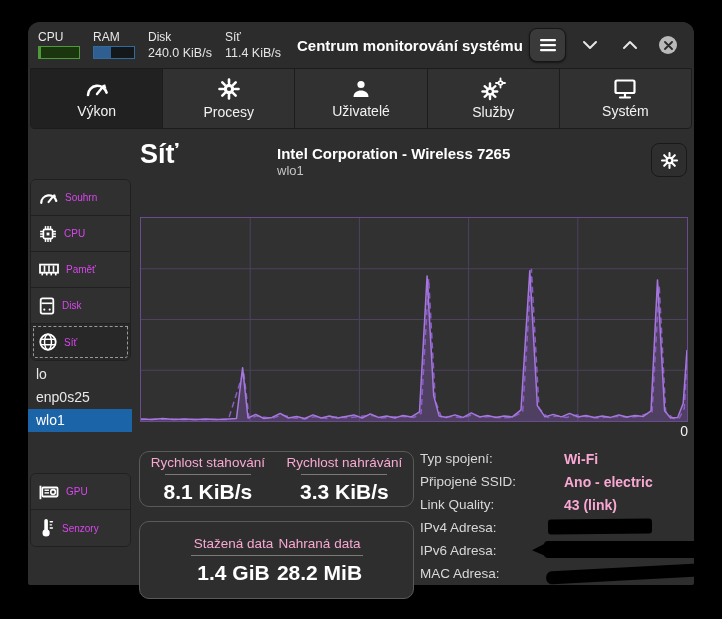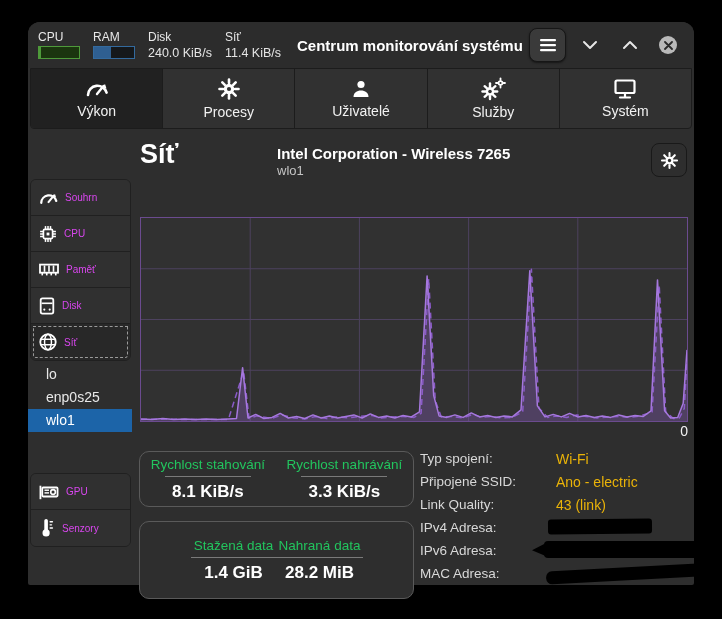--- a/index.html
+++ b/index.html
@@ -49,21 +49,21 @@
   .nav-group { position:absolute; left:2px; right:1px; border:1px solid #202020; border-radius:6px; }
   .nav-top { top:50px; }
   .nav-bottom { top:344px; }
   .nav-item { height:36px; display:flex; align-items:center; gap:6px; padding-left:7px;
               border-bottom:1px solid #202020; background:#303030; }
   .nav-item:first-child { border-radius:5px 5px 0 0; }
   .nav-item:last-child { border-bottom:none; border-radius:0 0 5px 5px; }
   .nav-item.selected { background:#282828; outline:1px dashed #9a9a9a; outline-offset:-3px; }
   .nav-label { font-size:10px; color:#d946ef; }
   .sub-list { position:absolute; left:0; right:0; top:234px; }
-  .sub-item { height:23px; line-height:23px; padding-left:18px; font-size:14px; color:#e8e8e8; }
+  .sub-item { height:23px; line-height:23px; padding-left:8px; font-size:14px; color:#e8e8e8; }
   .sub-item.selected { background:#1c64a8; color:#fff; }
 
   
   .main { position:relative; flex:1; }
   .section-title { position:absolute; left:8px; top:10px; font-size:27px; font-weight:bold; color:#fff; }
   .device-block { position:absolute; left:145px; top:16px; }
   .device-title { font-size:15px; font-weight:bold; color:#fff; }
   .device-sub { font-size:13px; color:#c4c4c4; margin-top:1px; }
   .gear-btn { position:absolute; left:519px; top:14px; width:36px; height:34px;
               border:1px solid #191919; border-radius:8px; background:#2e2e2e;
@@ -77,28 +77,28 @@
                border:1px solid #6b4b8f; background:#313131; }
   .chart-zero { position:absolute; left:8px; top:294px; width:548px; text-align:right;
                 font-size:14px; color:#f2f2f2; }
 
   .stat-box { position:absolute; left:7px; width:275px; border:1px solid #5a5a5a;
               border-radius:10px; display:flex; align-items:center; justify-content:space-around;
               background:#2e2e2e; }
   .stat-box.b1 { top:322px; height:56px; }
   .stat-box.b2 { top:392px; height:78px;justify-content:center; }
   .stat-cell { display:flex; flex-direction:column; align-items:center; }
-  .stat-label { font-size:13.5px; color:#22c55e; }
+  .stat-label { font-size:13.5px; color:#f9a8d4; }
   .stat-sep { width:86px; height:1px; background:#7a7a7a; margin:4px 0 5px; }
-  .stat-value { font-size:17px; font-weight:bold; color:#fff; }
+  .stat-value { font-size:21px; font-weight:bold; color:#fff; }
 
   .info-panel { position:absolute; left:288px; top:318px; width:266px; }
-  .info-row { height:23px; display:flex; align-items:center; }
+  .info-row { height:23px; display:flex; align-items:center;gap:8px; }
   .info-label { width:136px; font-size:13.5px; color:#d8d8d8; }
-  .info-value { font-size:14px; font-weight:normal; color:#eab308; }
+  .info-value { font-size:14px; font-weight:bold; color:#f9a8d4; }
   .redact { position:absolute; background:#000; }
   .redact.ipv4 { left:128px; top:72px; width:104px; height:15px; border-radius:3px; transform:rotate(-.5deg); }
   .redact.ipv6 { left:124px; top:94px; width:170px; height:17px; border-radius:4px; }
   .redact.ipv6-tip { left:112px; top:95px; width:16px; height:15px;
                      clip-path:polygon(100% 0, 0 55%, 100% 100%); border-radius:0; }
   .redact.mac { left:126px; top:120px; width:172px; height:13px; border-radius:6px; transform:rotate(-3deg); }
 
   svg.icon { display:block; }
 </style>
 </head>

